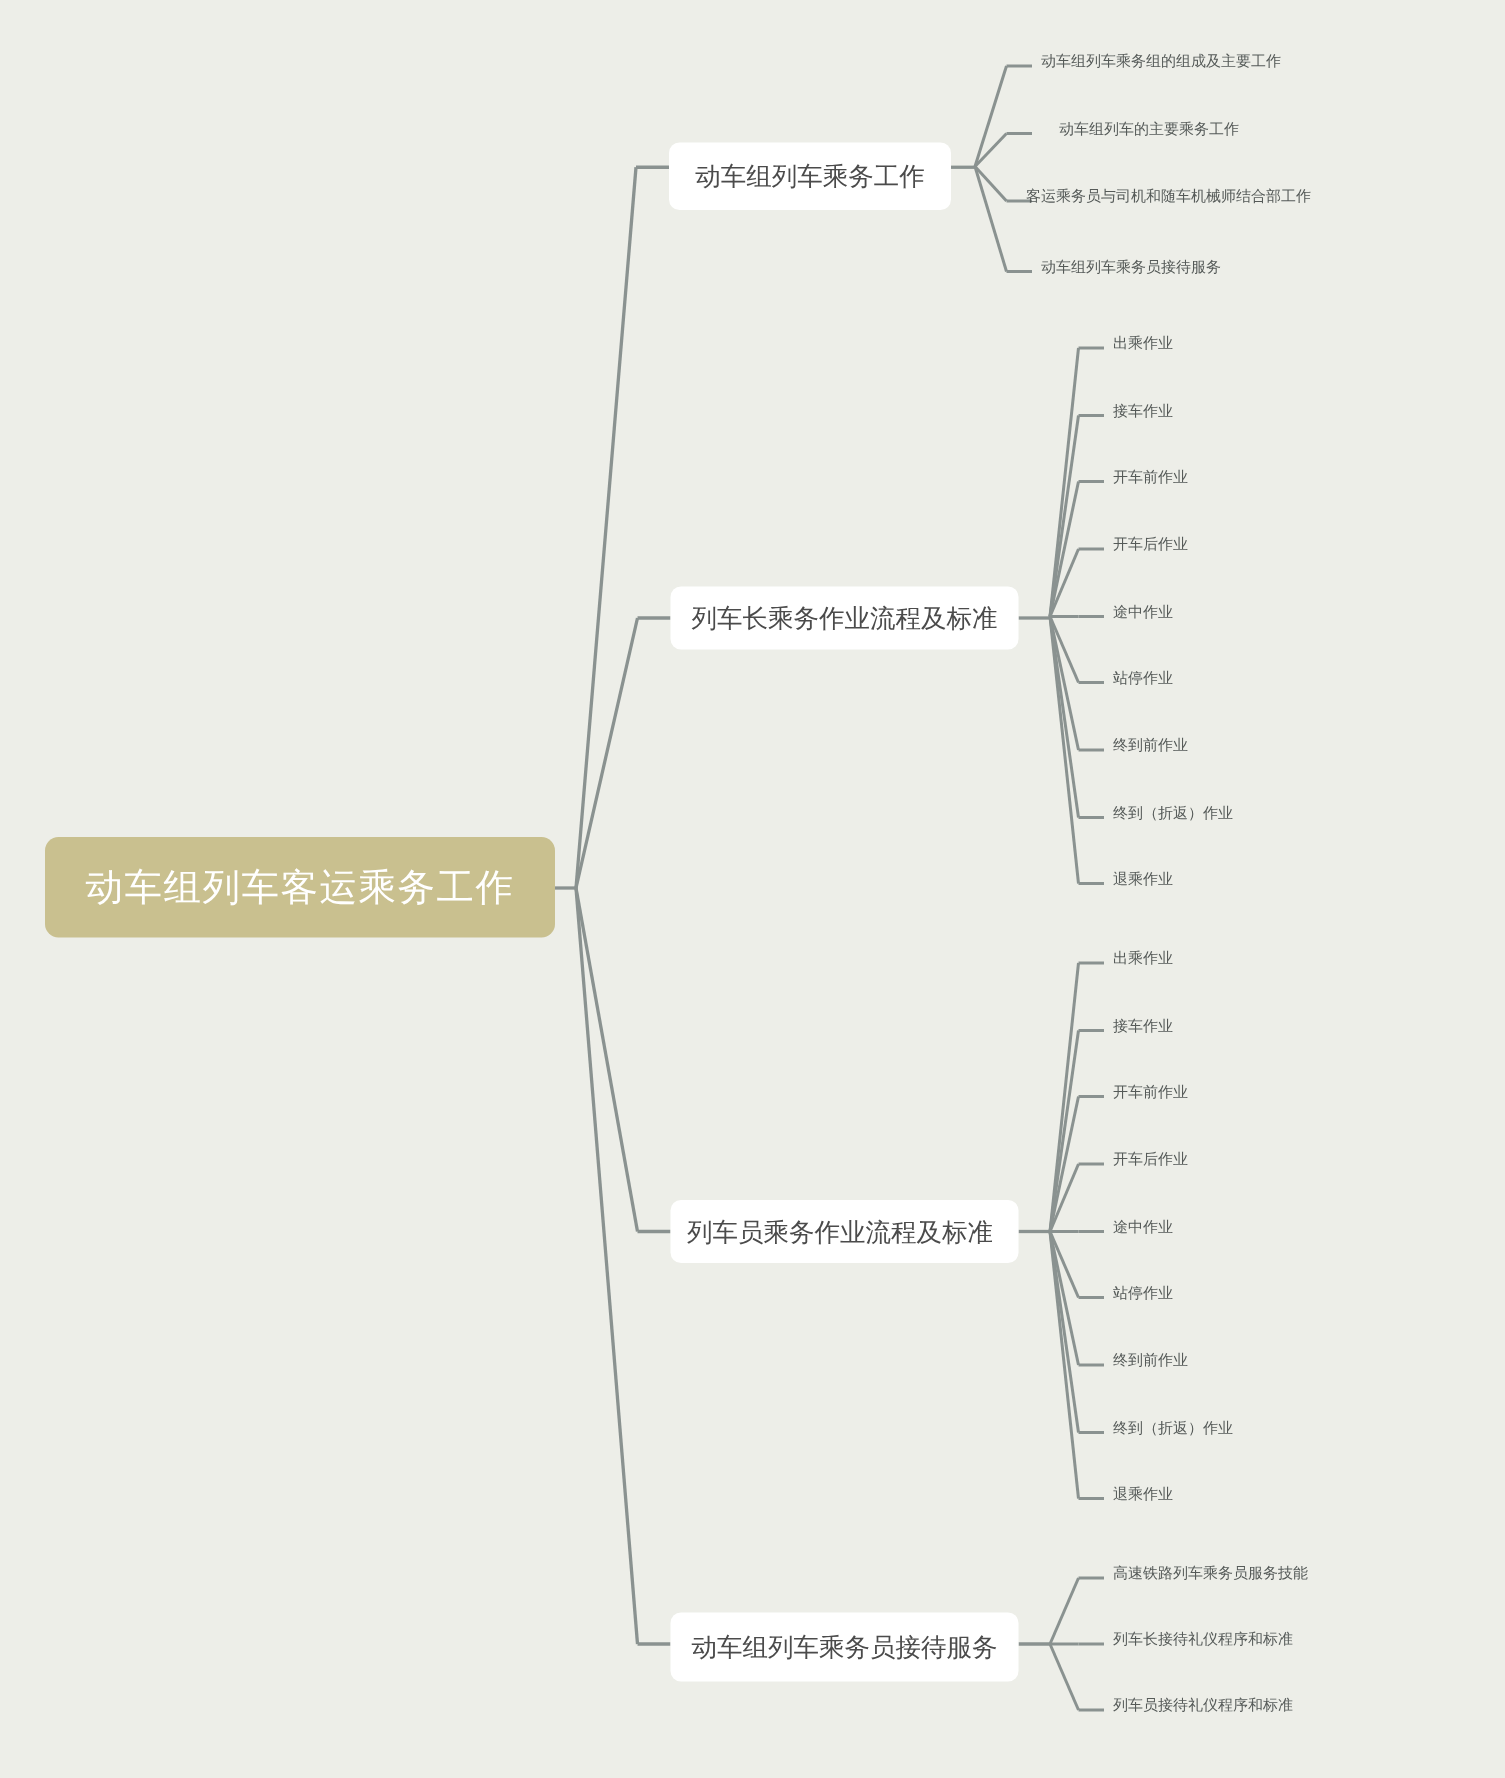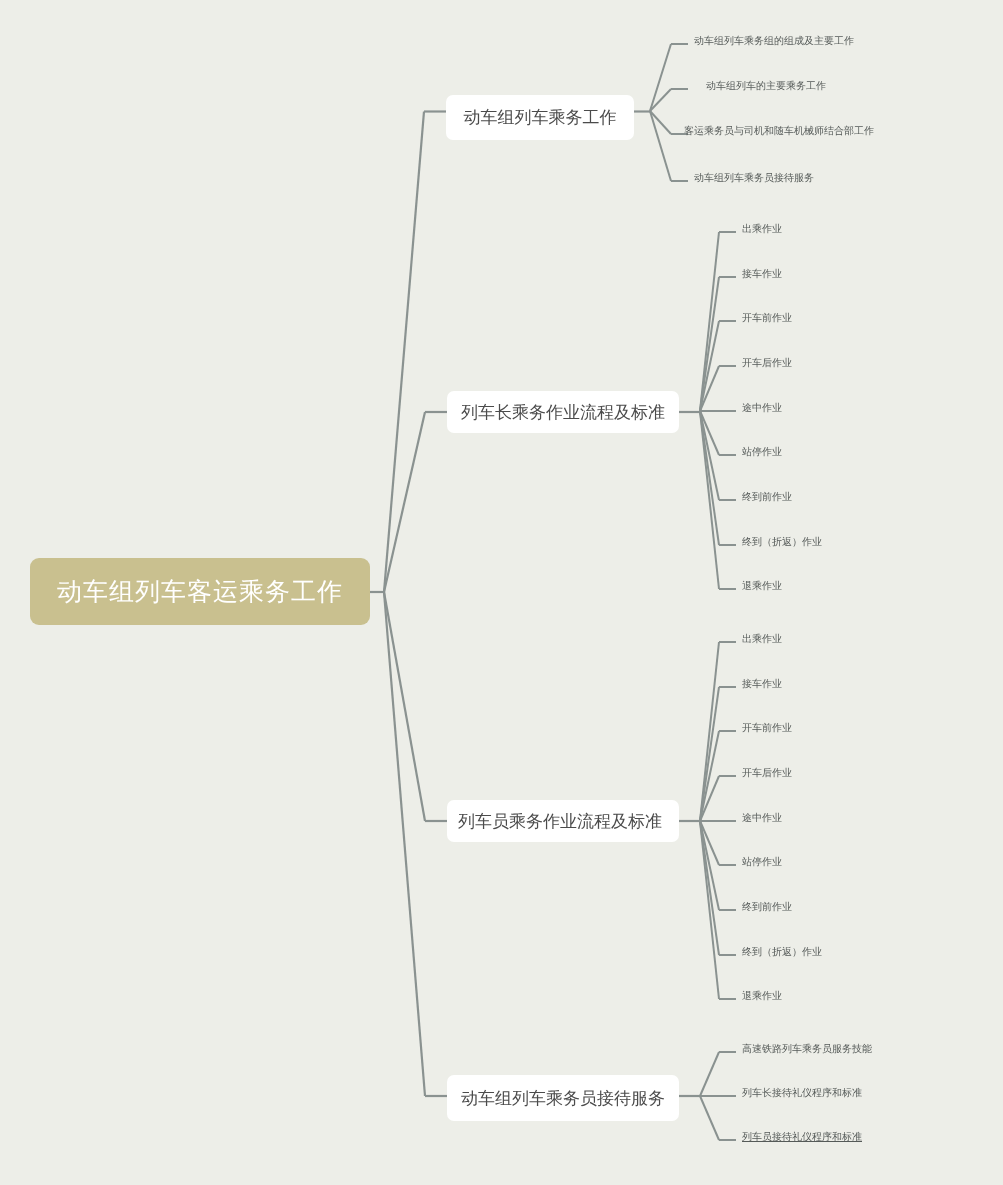--- a/index.html
+++ b/index.html
@@ -165,15 +165,15 @@
       <div class="leaf-node" style="left: 742px; top: 677px;">接车作业</div>
       <div class="leaf-node" style="left: 742px; top: 721px;">开车前作业</div>
       <div class="leaf-node" style="left: 742px; top: 766px;">开车后作业</div>
       <div class="leaf-node" style="left: 742px; top: 811px;">途中作业</div>
       <div class="leaf-node" style="left: 742px; top: 855px;">站停作业</div>
       <div class="leaf-node" style="left: 742px; top: 900px;">终到前作业</div>
       <div class="leaf-node" style="left: 742px; top: 945px;">终到（折返）作业</div>
       <div class="leaf-node" style="left: 742px; top: 989px;">退乘作业</div>
       <div class="leaf-node" style="left: 742px; top: 1042px; text-align: right;">高速铁路列车乘务员服务技能</div>
       <div class="leaf-node" style="left: 742px; top: 1086px;">列车长接待礼仪程序和标准</div>
-      <div class="leaf-node" style="left: 742px; top: 1130px; text-decoration: underline;">列车员接待礼仪程序和标准</div>
+      <div class="leaf-node" style="left: 742px; top: 1130px;">列车员接待礼仪程序和标准</div>
     </div>
 </div>
 
 </body></html>

